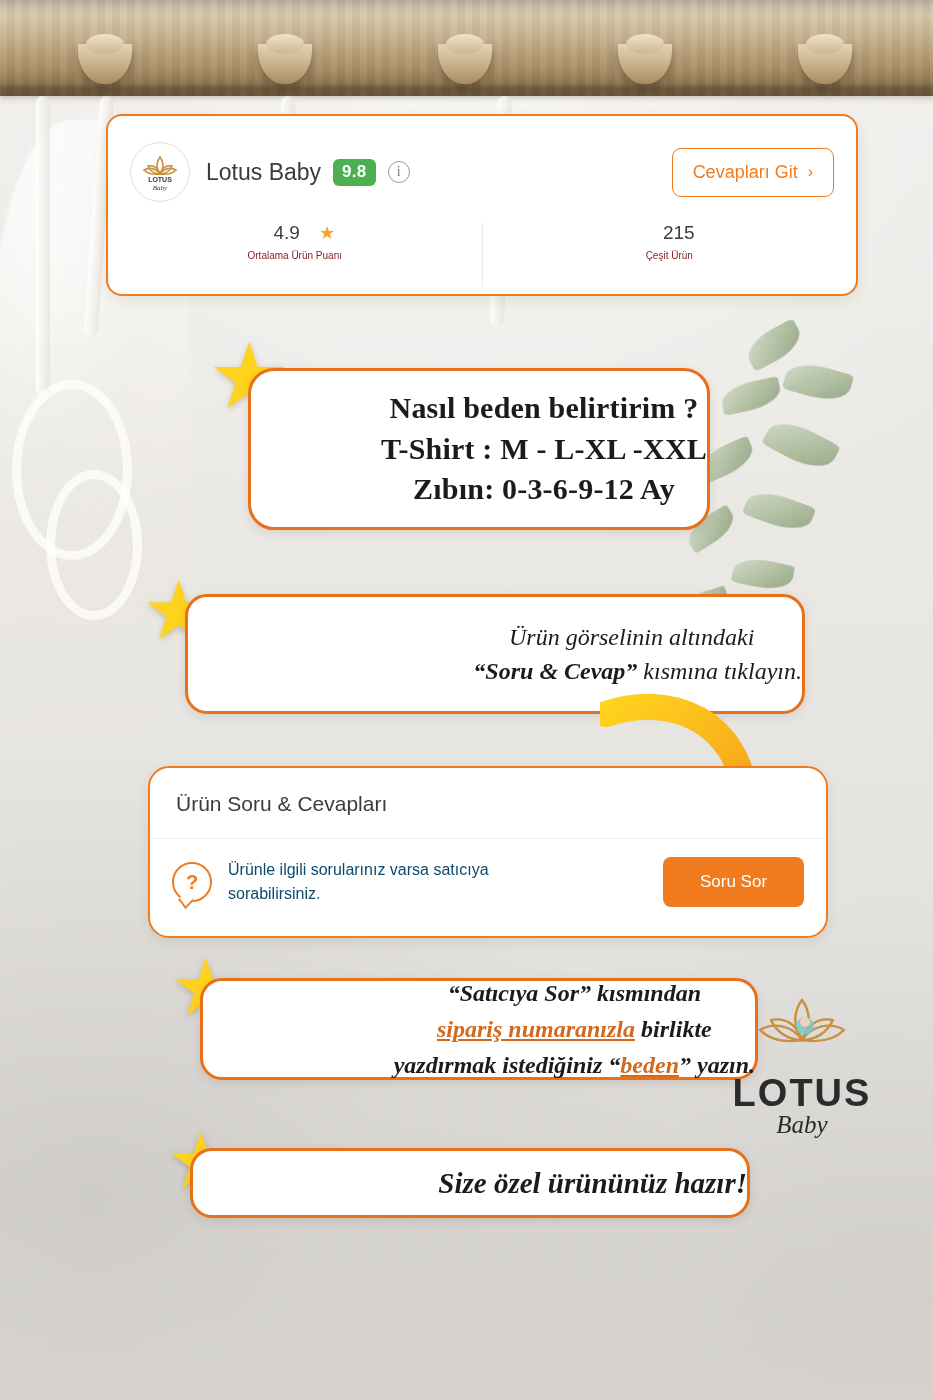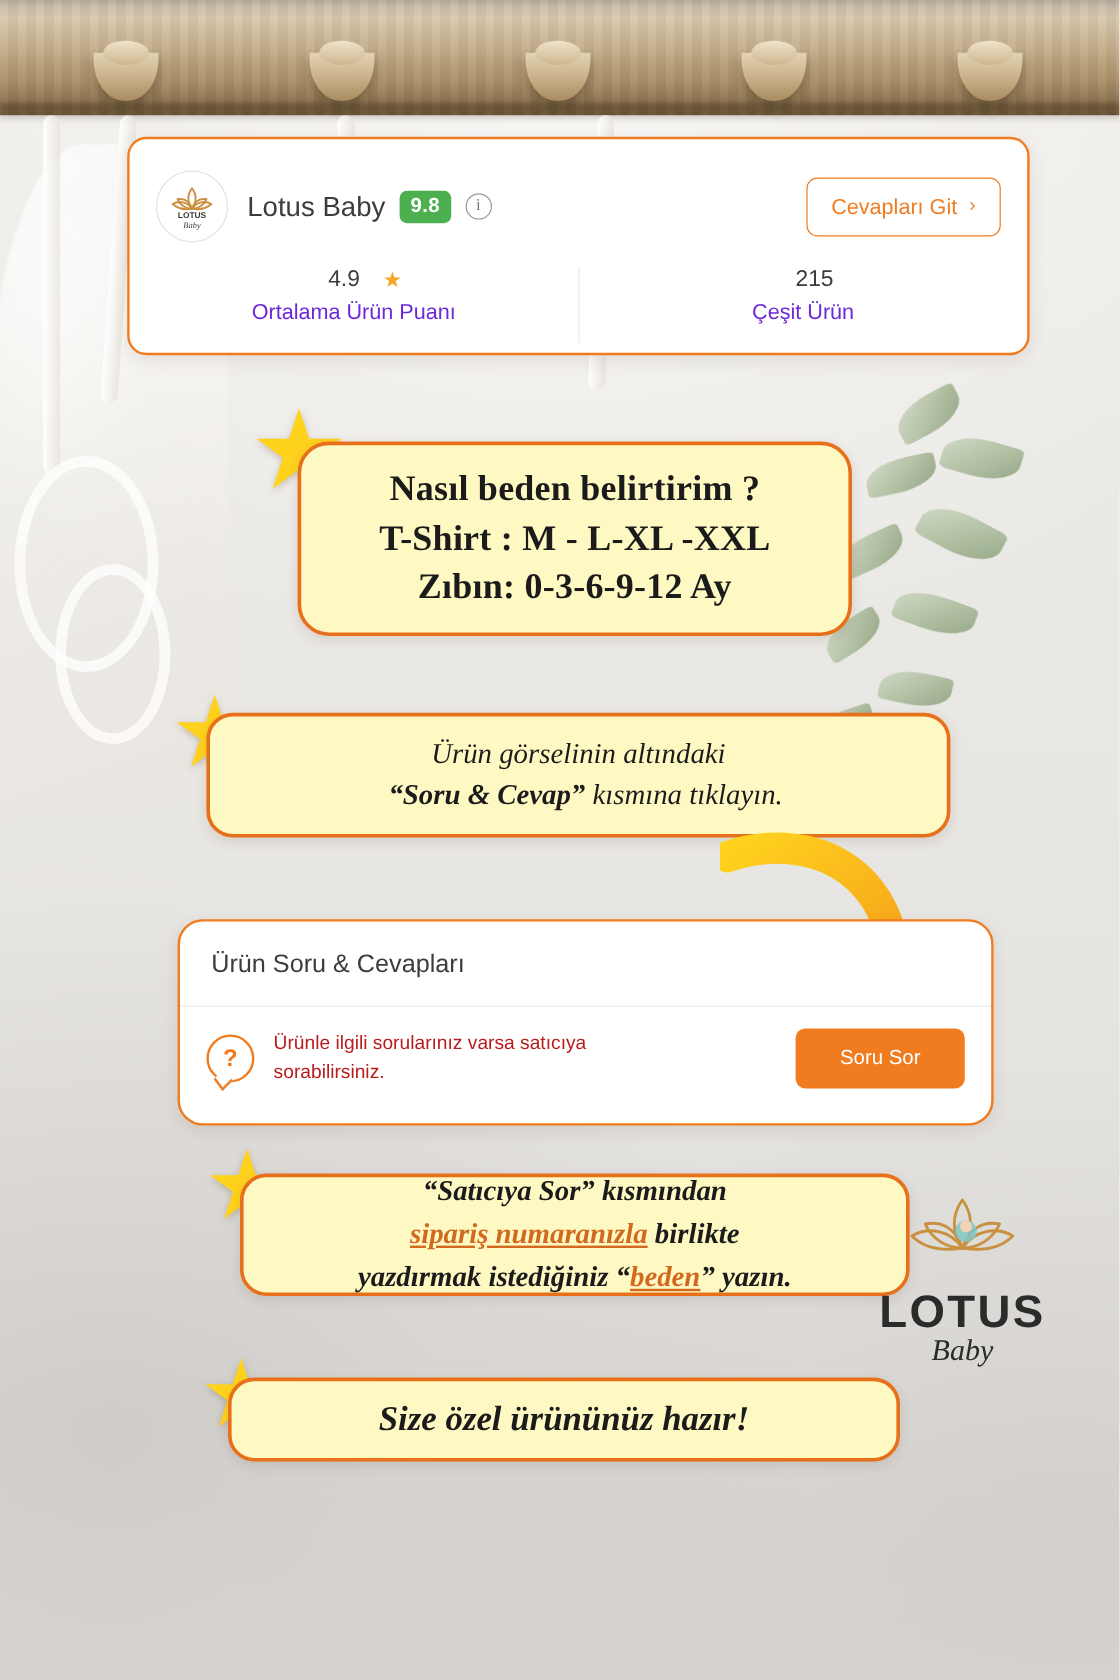--- a/index.html
+++ b/index.html
@@ -177,46 +177,46 @@
   .stat {
     flex: 1;
     text-align: center;
   }
   .stat + .stat { border-left: 1px solid #e9e9e9; }
   .stat-value {
     font-size: 19px; color: #3c3c3c;
     display: flex; align-items: flex-end; justify-content: center; gap: 19px; padding-left: 19px;
   }
   .stat-star { color: #f5a623; font-size: 18px; }
-  .stat-label { font-size: 18px; color: #6d28d9; margin-top: 6px; }
+  .stat-label { font-size: 10px; color: #7f1d1d; margin-top: 6px; }
 
   
   .bubble {
     position: absolute;
-    background: #fef9c3;
+    background: #ffffff;
     border: 3px solid #e8701a;
     border-radius: 22px;
     box-shadow: 0 3px 10px rgba(70,50,25,.12);
-    display: flex; align-items: center; justify-content: center;
+    display: flex; align-items: center; justify-content: flex-end;
     text-align: center;
   }
   .bubble-1 {
     left: 248px; top: 368px; width: 462px; height: 162px;
     border-radius: 26px 26px 26px 26px;
   }
   .bubble-1 .lines {
     font-family: "Liberation Serif", serif;
     font-weight: bold;
     color: #1b1b1b;
     font-size: 30px;
     line-height: 1.36;
     letter-spacing: .2px;
   }
   .bubble-2 {
-    left: 172px; top: 594px; width: 620px; height: 104px;
+    left: 185px; top: 594px; width: 620px; height: 120px;
   }
   .bubble-2 .lines {
     font-family: "Liberation Serif", serif;
     font-style: italic;
     color: #1b1b1b;
     font-size: 24px;
     line-height: 1.42;
   }
   .bubble-2 .lines b { font-weight: bold; margin-left: 12px; }
 
@@ -289,21 +289,21 @@
     position:absolute; left: 6px; bottom: -6px;
     width: 10px; height: 10px;
     background:#fff;
     border-left: 2px solid #f07c1f;
     border-bottom: 2px solid #f07c1f;
     transform: rotate(-45deg) skewX(-8deg);
   }
   .qa-text {
     margin-left: 16px;
     font-size: 16px;
-    color: #b91c1c;
+    color: #0c4a6e;
     line-height: 1.5;
     max-width: 330px;
     text-align: left;
   }
   .ask-btn {
     margin-left: auto;
     background: #f07c1f;
     color: #fff;
     border: none;
     border-radius: 8px;

